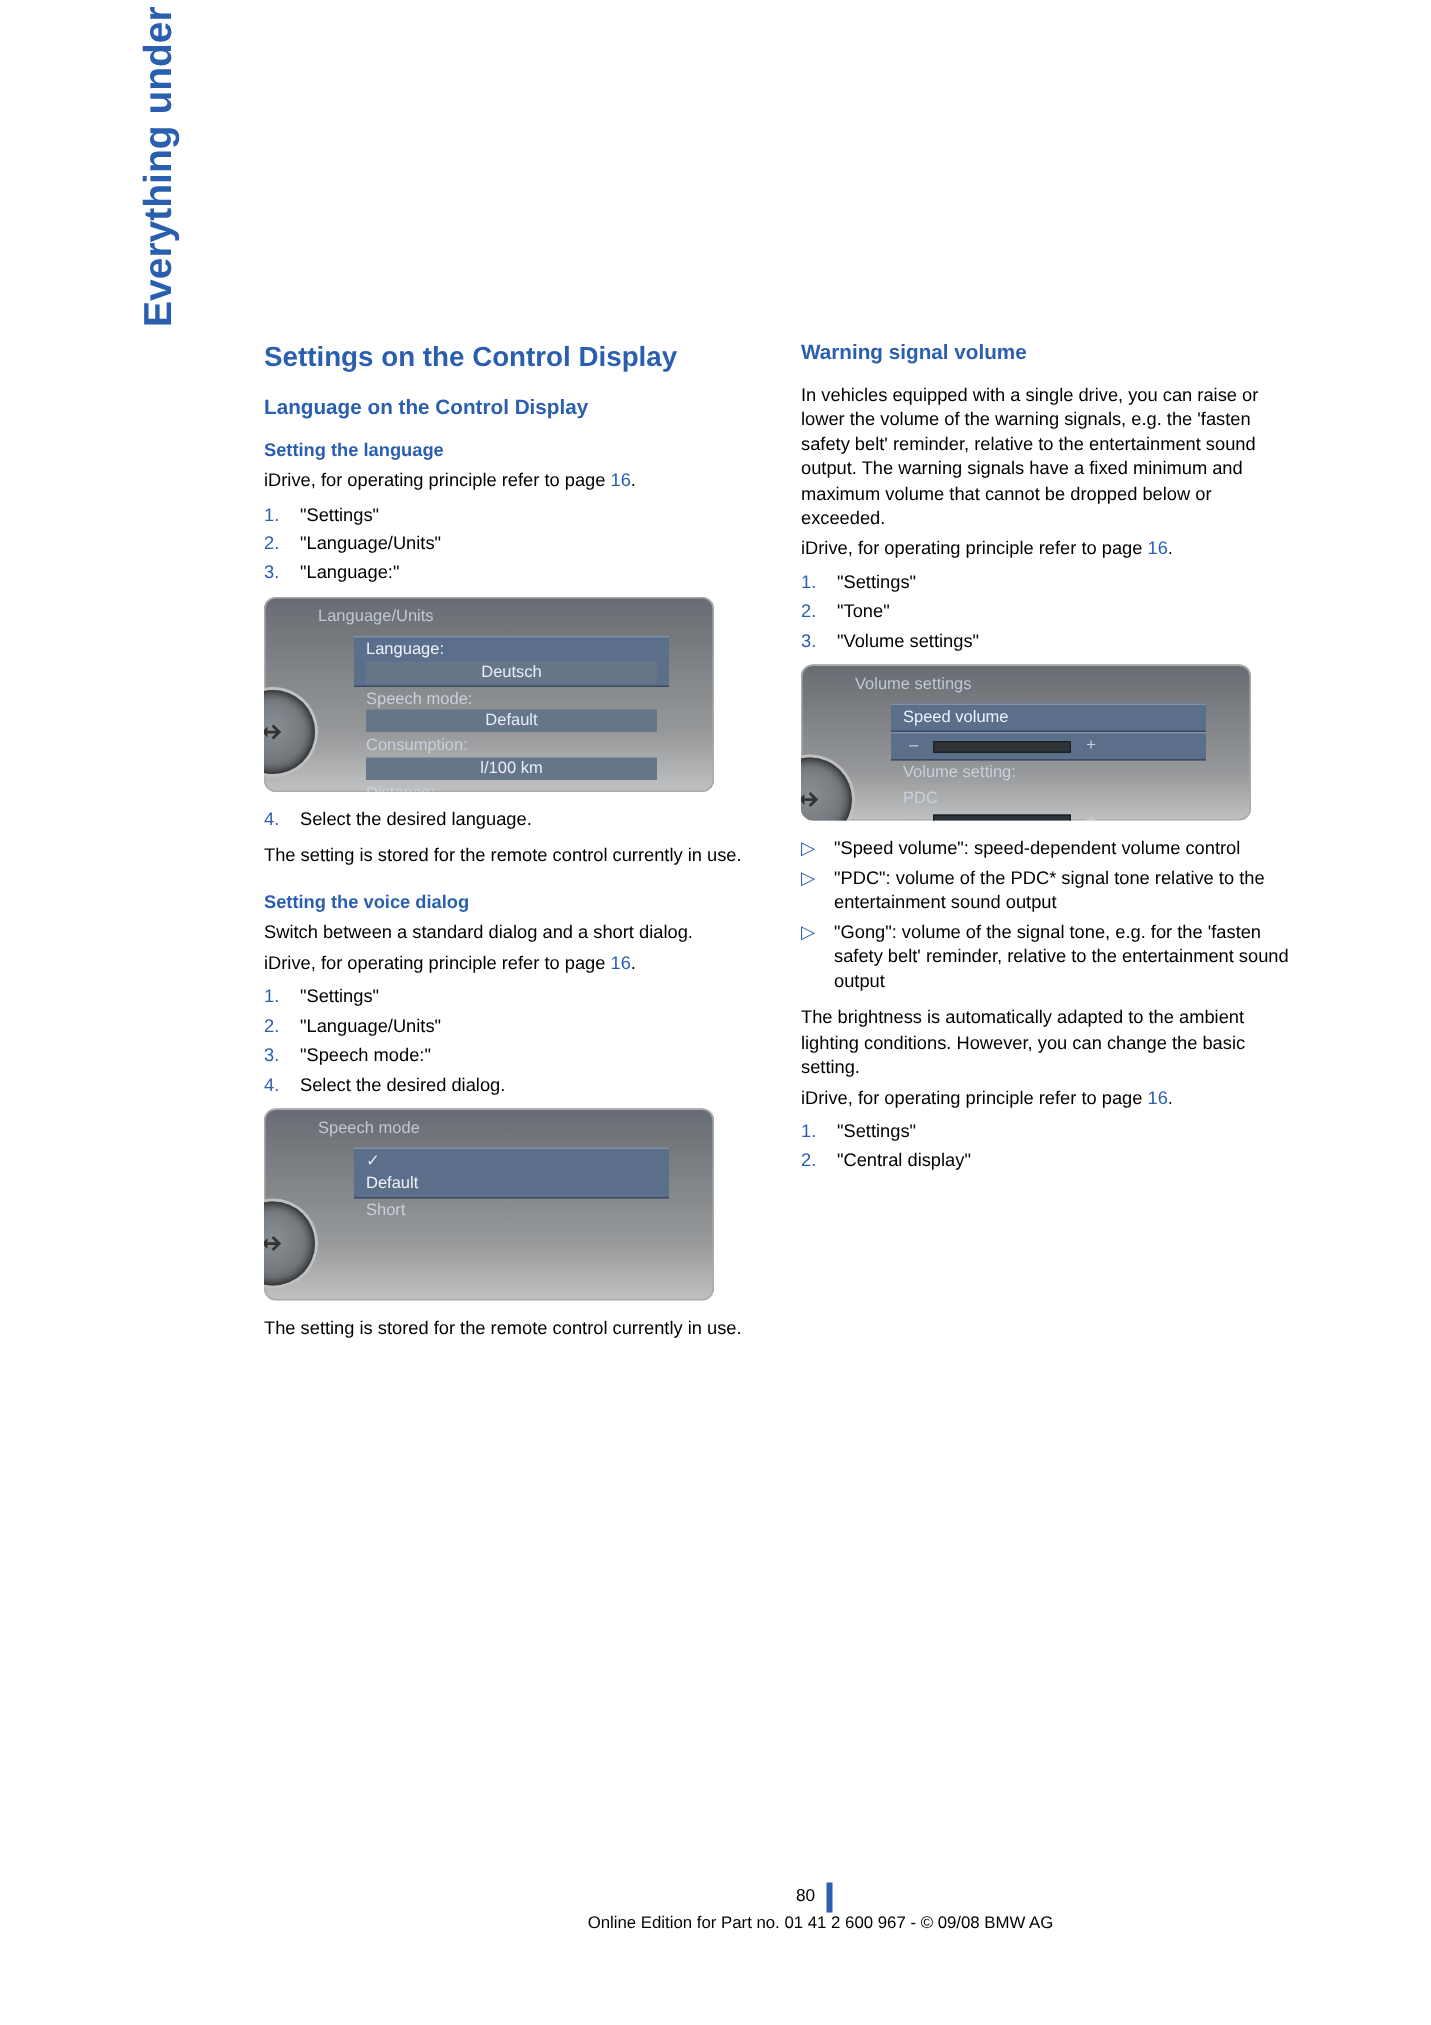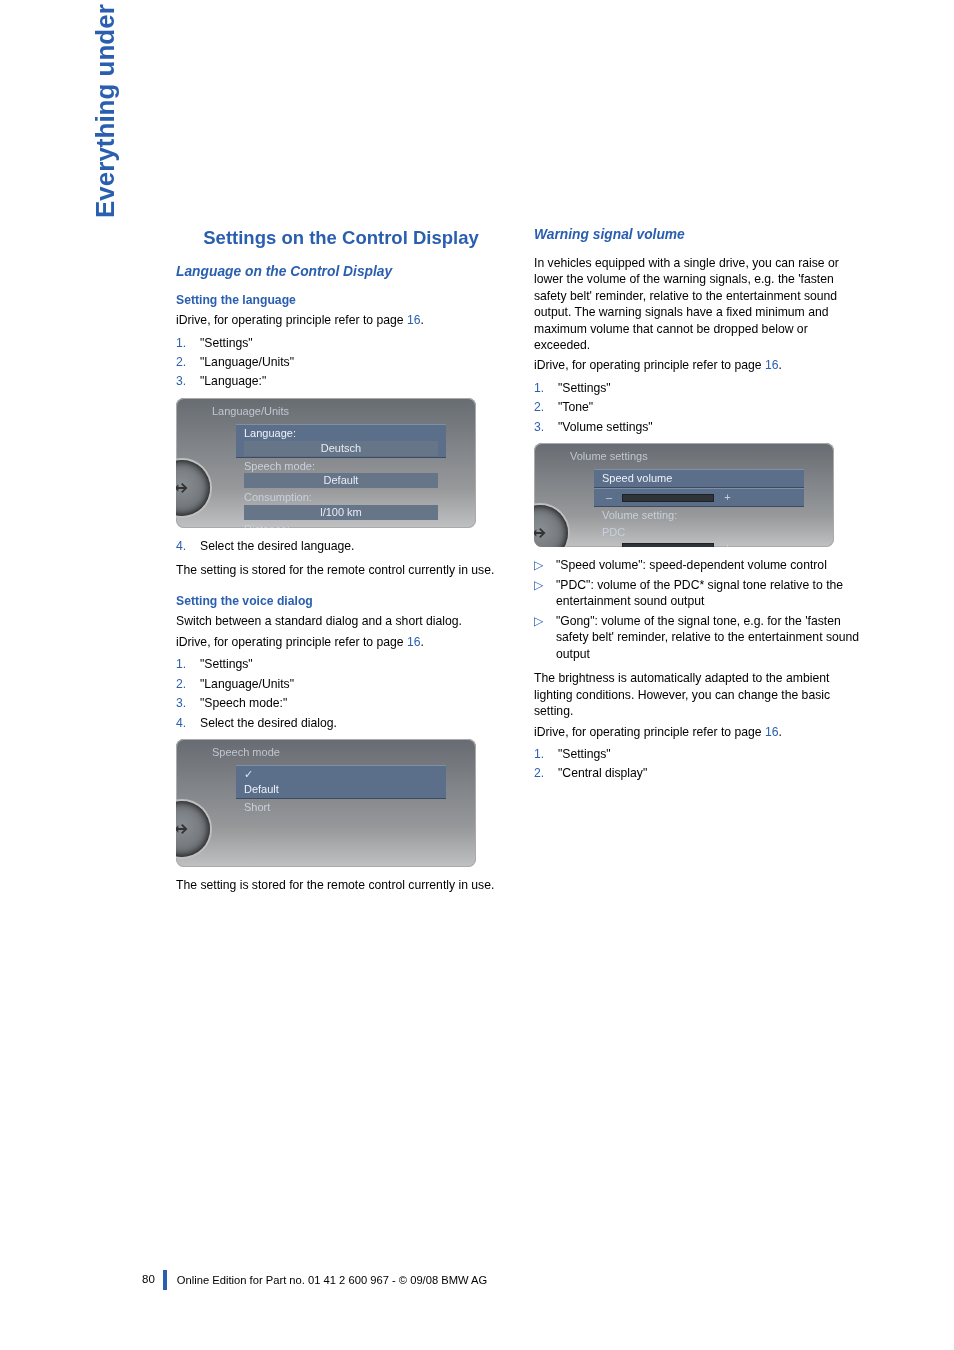--- a/index.html
+++ b/index.html
@@ -37,28 +37,26 @@
   }
   .col {
     flex:1;
     min-width:0;
   }
   h1.sec-title {
     color:#2a5fb0;
     font-size:18.5px;
     font-weight:bold;
     margin:0 0 10px 0;
-    text-align:center;
   }
   h2.sub1 {
     color:#2a5fb0;
     font-size:13.8px;
     font-weight:bold;
     margin:12px 0 10px 0;
-    font-style:italic;
   }
   h3.sub2 {
     color:#2a5fb0;
     font-size:12.2px;
     font-weight:bold;
     margin:8px 0 4px 0;
   }
   .pararef .ref { color:#2a5fb0; }
   ol.steps {
     margin:6px 0 8px 0;
@@ -176,21 +174,21 @@
     display:inline-block;
     border-right:4px solid #2a5fb0;
     padding:2px 8px 2px 2px;
     font-size:11.5px;
     margin-right:10px;
   }
   .footer .ft {
     font-size:11.2px;
     vertical-align:middle;
   }
-  .footer-line{display:flex;align-items:center;margin-left:140px;}
+  .footer-line{display:flex;align-items:center;margin-left:140px;flex-direction:column;}
 </style>
 </head>
 <body>
 
 <div class="page">
 
   <div class="sidetab">Everything under control</div>
 
   <div class="columns">
 

